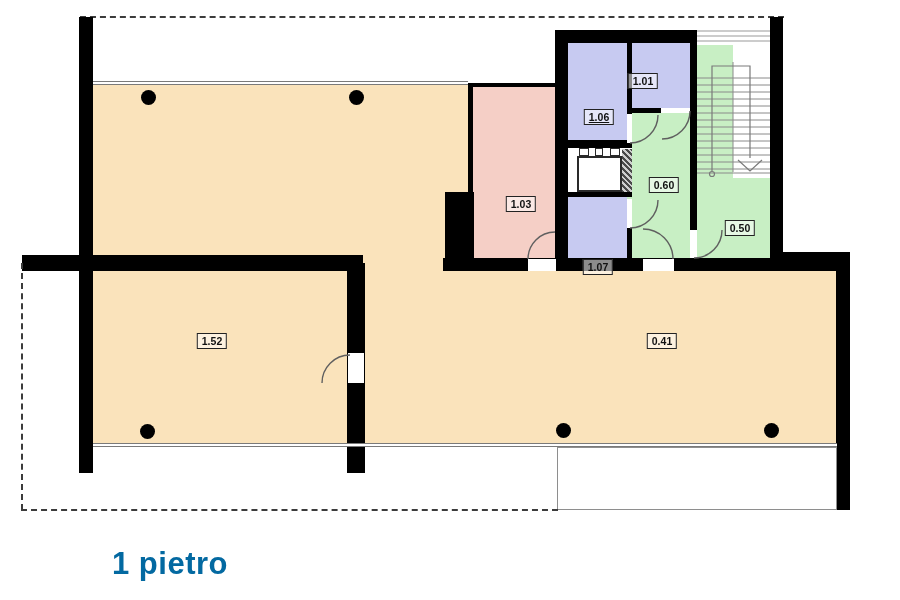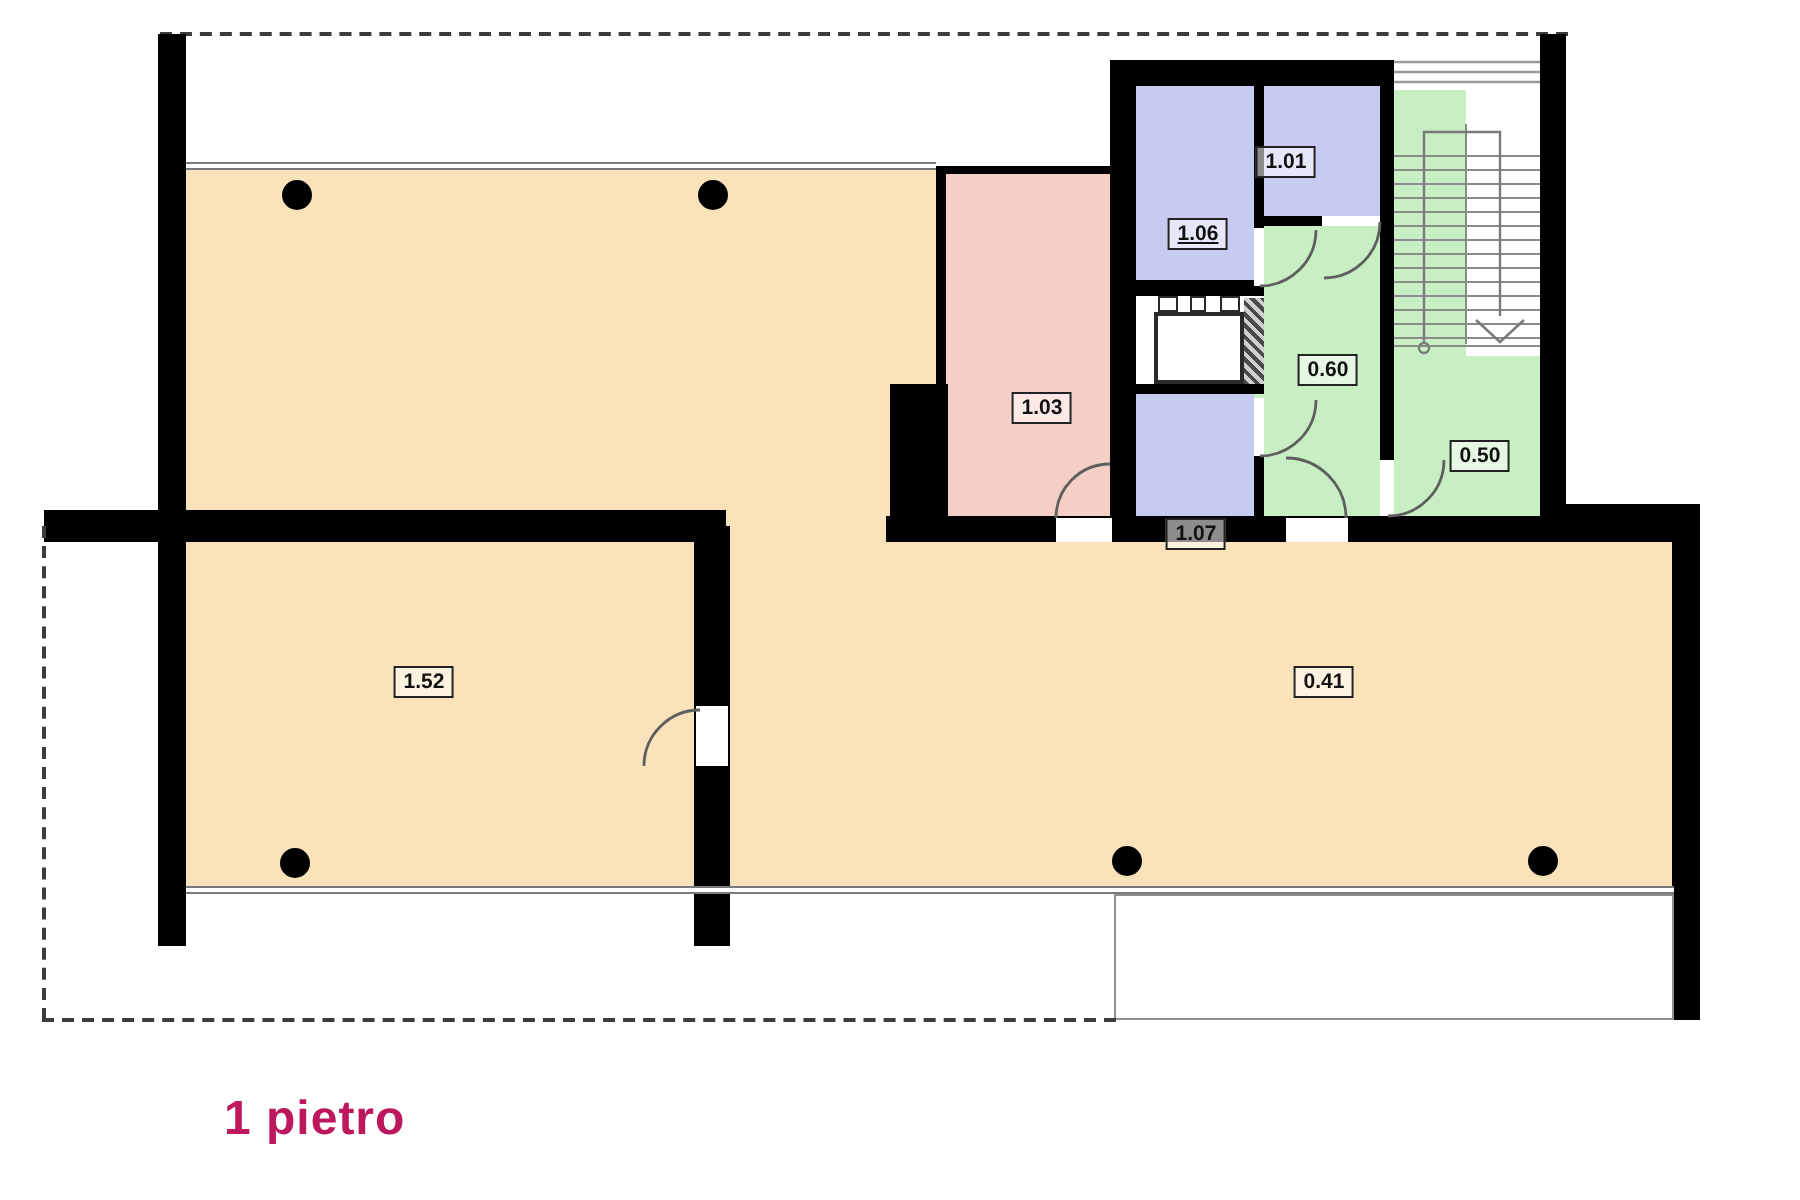--- a/index.html
+++ b/index.html
@@ -8,21 +8,21 @@
   .wall{position:absolute;background:#000;}
   .fill{position:absolute;}
   .leaf{position:absolute;background:#fff;}
   .win{position:absolute;height:4px;background:#fff;border-top:1px solid #7a7a7a;border-bottom:1px solid #7a7a7a;box-sizing:border-box;}
   .dot{position:absolute;width:15px;height:15px;border-radius:50%;background:#000;}
   .rlabel{position:absolute;transform:translate(-50%,-50%);font-size:10.5px;font-weight:bold;color:#111;
           border:1px solid #222;background:rgba(255,255,255,0.55);padding:1px 4px;line-height:12px;white-space:nowrap;}
   .dash-h{position:absolute;border-top:2px dashed #3c3c3c;height:0;}
   .dash-v{position:absolute;border-left:2px dashed #3c3c3c;width:0;}
   .balcony{position:absolute;border:1.5px solid #8e8e8e;box-sizing:border-box;background:#fff;}
-  .title{position:absolute;font-size:24px;font-weight:bold;color:#be185d;letter-spacing:0.5px;}
+  .title{position:absolute;font-size:31px;font-weight:bold;color:#0369a1;letter-spacing:0.5px;}
   .elevcar{position:absolute;border:2px solid #2a2a2a;background:#fff;box-sizing:border-box;}
   .elevtab{position:absolute;border:1px solid #2a2a2a;background:#fff;box-sizing:border-box;}
   .elevhatch{position:absolute;background:repeating-linear-gradient(45deg,#4a4a4a 0 2px,#cfcfcf 2px 4px);}
   svg{position:absolute;left:0;top:0;pointer-events:none;}
 </style>
 </head>
 <body>
 
 <div id="plan">
 

